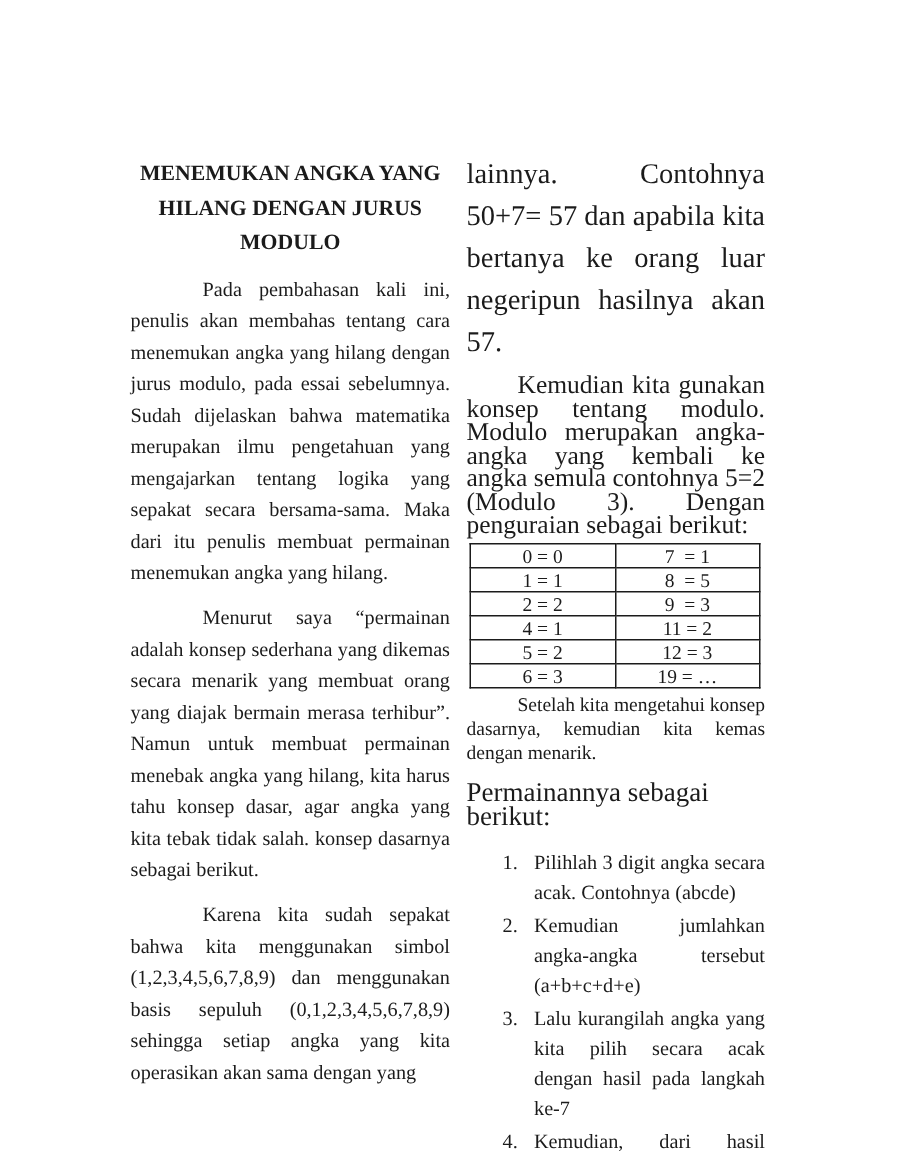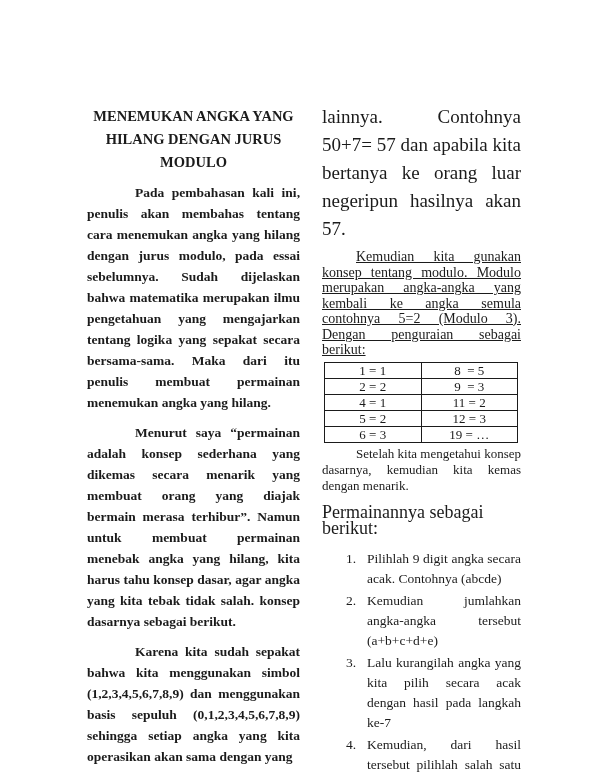--- a/index.html
+++ b/index.html
@@ -6,21 +6,21 @@
   body {
     width: 600px; height: 775px;
     background: #ffffff;
     font-family: "Liberation Serif", serif;
   }
   .page {
     width: 600px; height: 775px;
     box-sizing: border-box;
     padding: 103px 0 0 87px;
     display: flex;
-    gap: 22px;
+    gap: 11px;
     color: #1b1b1b;
     background: #ffffff;
     overflow: hidden;
   }
   .col-left  { width: 213px; flex: 0 0 213px; }
   .col-right { width: 199px; flex: 0 0 199px; }
 
   .title {
     font-weight: bold;
     font-size: 14.5px;
@@ -29,35 +29,34 @@
     margin: 2px 0 8px 0;
   }
   .title-line { display: block; }
 
   .lp {
     font-size: 13.5px;
     line-height: 21px;
     text-align: justify;
     margin: 0 0 9px 0;
   }
-  .indent1 { text-indent: 48px; font-weight: bold; }
+  .indent1 { text-indent: 48px; }
 
   .cont {
     font-size: 19px;
     line-height: 28px;
     text-align: justify;
     margin: 0;
   }
   .sp {
-    font-size: 14px;
+    font-size: 17px;
     line-height: 15.5px;
     text-align: justify;
     text-indent: 34px;
     margin: 6px 0 4px 0;
-    text-decoration: underline;
   }
   table.mod {
     border-collapse: collapse;
     width: 194px;
     margin: 3px 0 0 2px;
     table-layout: fixed;
   }
   table.mod td {
     border: 1.5px solid #1b1b1b;
     height: 15px;
@@ -118,20 +117,24 @@
     <p class="lp indent1">Karena kita sudah sepakat bahwa kita menggunakan simbol (1,2,3,4,5,6,7,8,9) dan menggunakan basis sepuluh (0,1,2,3,4,5,6,7,8,9) sehingga setiap angka yang kita operasikan akan sama dengan yang</p>
   </div>
 
   <div class="col-right">
     <p class="cont">lainnya. Contohnya 50+7= 57 dan apabila kita bertanya ke orang luar negeripun hasilnya akan 57.</p>
     <p class="sp">Kemudian kita gunakan konsep tentang modulo. Modulo merupakan angka-angka yang kembali ke angka semula contohnya 5=2 (Modulo 3). Dengan penguraian sebagai berikut:</p>
 
     <table class="mod">
       <tbody>
         <tr>
+          <td>0 = 0</td>
+          <td>7  = 1</td>
+        </tr>
+        <tr>
           <td>1 = 1</td>
           <td>8  = 5</td>
         </tr>
         <tr>
           <td>2 = 2</td>
           <td>9  = 3</td>
         </tr>
         <tr>
           <td>4 = 1</td>
           <td>11 = 2</td>
@@ -144,20 +147,20 @@
           <td>6 = 3</td>
           <td>19 = …</td>
         </tr>
       </tbody>
     </table>
 
     <p class="setelah">Setelah kita mengetahui konsep dasarnya, kemudian kita kemas dengan menarik.</p>
     <p class="intro">Permainannya sebagai berikut:</p>
 
     <ol class="steps">
-      <li>Pilihlah 9 digit angka secara acak. Contohnya (abcde)</li>
+      <li>Pilihlah 3 digit angka secara acak. Contohnya (abcde)</li>
       <li>Kemudian jumlahkan angka-angka tersebut (a+b+c+d+e)</li>
       <li>Lalu kurangilah angka yang kita pilih secara acak dengan hasil pada langkah ke-7</li>
       <li>Kemudian, dari hasil tersebut pilihlah salah satu angka secara acak, kemudian lingkari</li>
     </ol>
   </div>
 
 </div>
 
 </body></html>

